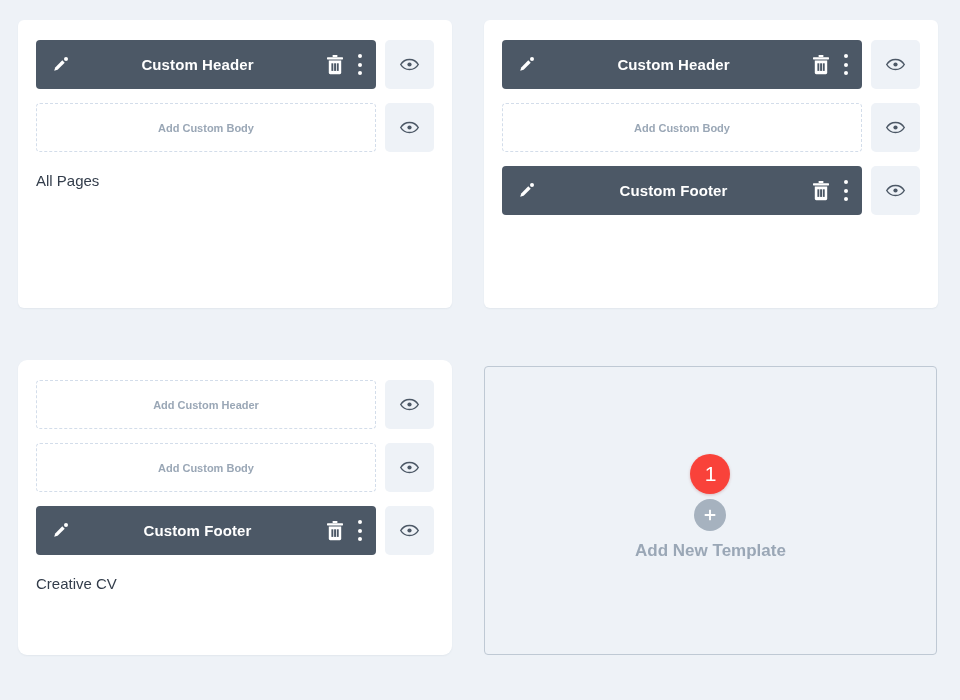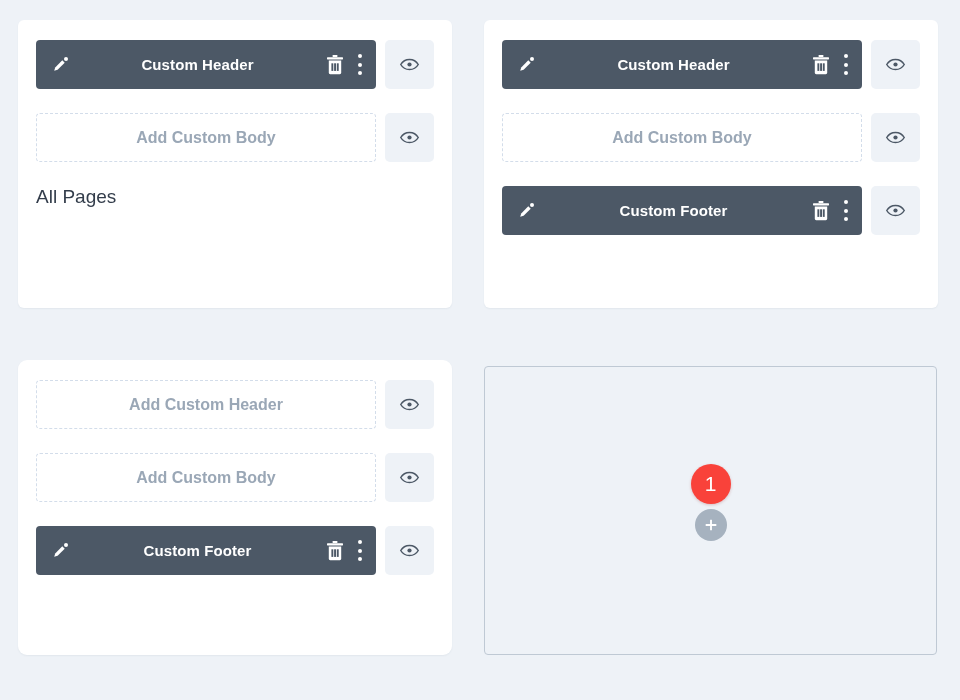--- a/index.html
+++ b/index.html
@@ -32,21 +32,21 @@
     box-shadow: 0 1px 2px rgba(40,60,90,0.06);
   }
   .card-tl { left: 18px;  top: 20px;  width: 434px; height: 288px; }
   .card-tr { left: 484px; top: 20px;  width: 454px; height: 288px; }
   .card-bl { left: 18px;  top: 360px; width: 434px; height: 295px; border-radius: 9px; }
 
   
   .row {
     display: flex;
     align-items: center;
-    margin-bottom: 24px;
+    margin-bottom: 14px;
   }
   .row:last-of-type { margin-bottom: 0; }
 
   
   .bar {
     flex: 1 1 auto;
     height: 49px;
     background: #4c5866;
     border-radius: 4px;
     display: flex;
@@ -72,21 +72,21 @@
     border: 1px dashed #d3ddea;
     border-radius: 4px;
     display: flex;
     align-items: center;
     justify-content: center;
     box-sizing: border-box;
     background: #fff;
   }
   .bar-empty span {
     color: #9aa7b6;
-    font-size: 16px;
+    font-size: 11px;
     font-weight: bold;
   }
 
   
   .eye-btn {
     flex: 0 0 auto;
     width: 49px;
     height: 49px;
     margin-left: 9px;
     background: #eef2f7;
@@ -110,21 +110,21 @@
   .dot {
     width: 4px; height: 4px;
     background: #ffffff;
     border-radius: 50%;
     margin: 2.4px 0;
   }
 
   
   .card-label {
     margin-top: 20px;
-    font-size: 19px;
+    font-size: 15px;
     color: #333d4b;
     font-weight: normal;
   }
   .card-label.accent { color: #ff0000; font-weight: bold; }
 
   
   .add-card {
     position: absolute;
     left: 484px;
     top: 366px;
@@ -371,27 +371,29 @@
         </span>
       </div>
       <div class="eye-btn">
         <svg viewBox="0 0 24 24" width="21" height="21" aria-hidden="true">
           <path d="M12 6.2 C6.6 6.2 3.1 10.1 2 12 c1.1 1.9 4.6 5.8 10 5.8 s8.9-3.9 10-5.8 c-1.1-1.9-4.6-5.8-10-5.8 Z" fill="none" stroke="#4c5866" stroke-width="1.7"></path>
           <circle cx="12" cy="12" r="2.4" fill="#4c5866"></circle>
         </svg>
       </div>
     </div>
 
+    <div class="card-label">Creative CV</div>
   </div>
 
   <div class="add-card">
     <div class="add-inner">
       <div class="badge">1</div>
       <div class="plus-circle">
         <svg viewBox="0 0 24 24" width="16" height="16" aria-hidden="true">
           <rect x="10.6" y="4" width="2.8" height="16" rx="0.4" fill="#ffffff"></rect>
           <rect x="4" y="10.6" width="16" height="2.8" rx="0.4" fill="#ffffff"></rect>
         </svg>
       </div>
+      <div class="add-label">Add New Template</div>
     </div>
   </div>
 
 </div>
 
 </body></html>

